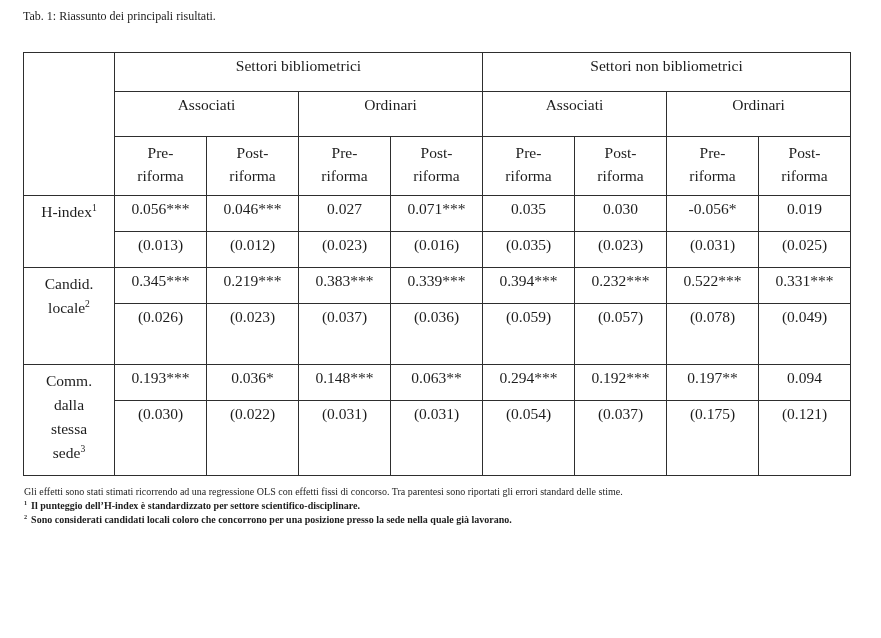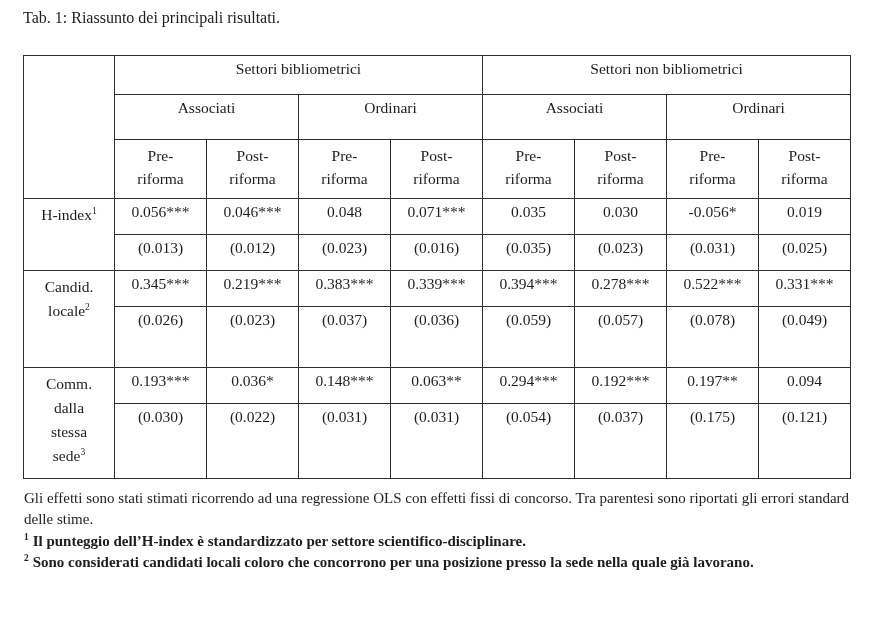--- a/index.html
+++ b/index.html
@@ -11,21 +11,21 @@
     width: 881px;
     height: 638px;
     font-family: "Liberation Serif", serif;
     color: #1d1d1d;
     overflow: hidden;
   }
   .page {
     padding: 9px 0 0 23px;
   }
   .caption {
-    font-size: 16px;
+    font-size: 12px;
     margin: 0 0 12px 0;
   }
   table.results {
     border-collapse: collapse;
     table-layout: fixed;
     margin-top: 28px;
   }
   table.results td {
     border: 1px solid #2e2e2e;
     vertical-align: top;
@@ -62,21 +62,21 @@
   .pre-line { white-space: pre-line; }
   sup {
     font-size: 0.62em;
     line-height: 0;
   }
   .notes {
     width: 827px;
     margin-top: 9px;
   }
   .note {
-    font-size: 15px;
+    font-size: 10px;
     line-height: 1.42;
     margin: 0 0 0 1px;
   }
   .note + .note { margin-top: 0; font-weight: bold; }
   .note sup { margin-right: 4px; }
 </style>
 </head>
 <body>
 
 <div class="page">
@@ -126,21 +126,21 @@
       <td class="ph pre-line">Pre-
 riforma</td>
       <td class="ph pre-line">Post-
 riforma</td>
     </tr>
 
     <tr class="r-coef">
       <td class="rowlabel" rowspan="2"><span class="pre-line">H-index</span><sup>1</sup></td>
       <td>0.056***</td>
       <td>0.046***</td>
-      <td>0.048</td>
+      <td>0.027</td>
       <td>0.071***</td>
       <td>0.035</td>
       <td>0.030</td>
       <td>-0.056*</td>
       <td>0.019</td>
     </tr>
     <tr class="r-se-short">
       <td>(0.013)</td>
       <td>(0.012)</td>
       <td>(0.023)</td>
@@ -152,21 +152,21 @@
     </tr>
 
     <tr class="r-coef">
       <td class="rowlabel" rowspan="2"><span class="pre-line">Candid.
 locale</span><sup>2</sup></td>
       <td>0.345***</td>
       <td>0.219***</td>
       <td>0.383***</td>
       <td>0.339***</td>
       <td>0.394***</td>
-      <td>0.278***</td>
+      <td>0.232***</td>
       <td>0.522***</td>
       <td>0.331***</td>
     </tr>
     <tr class="r-se-mid">
       <td>(0.026)</td>
       <td>(0.023)</td>
       <td>(0.037)</td>
       <td>(0.036)</td>
       <td>(0.059)</td>
       <td>(0.057)</td>

